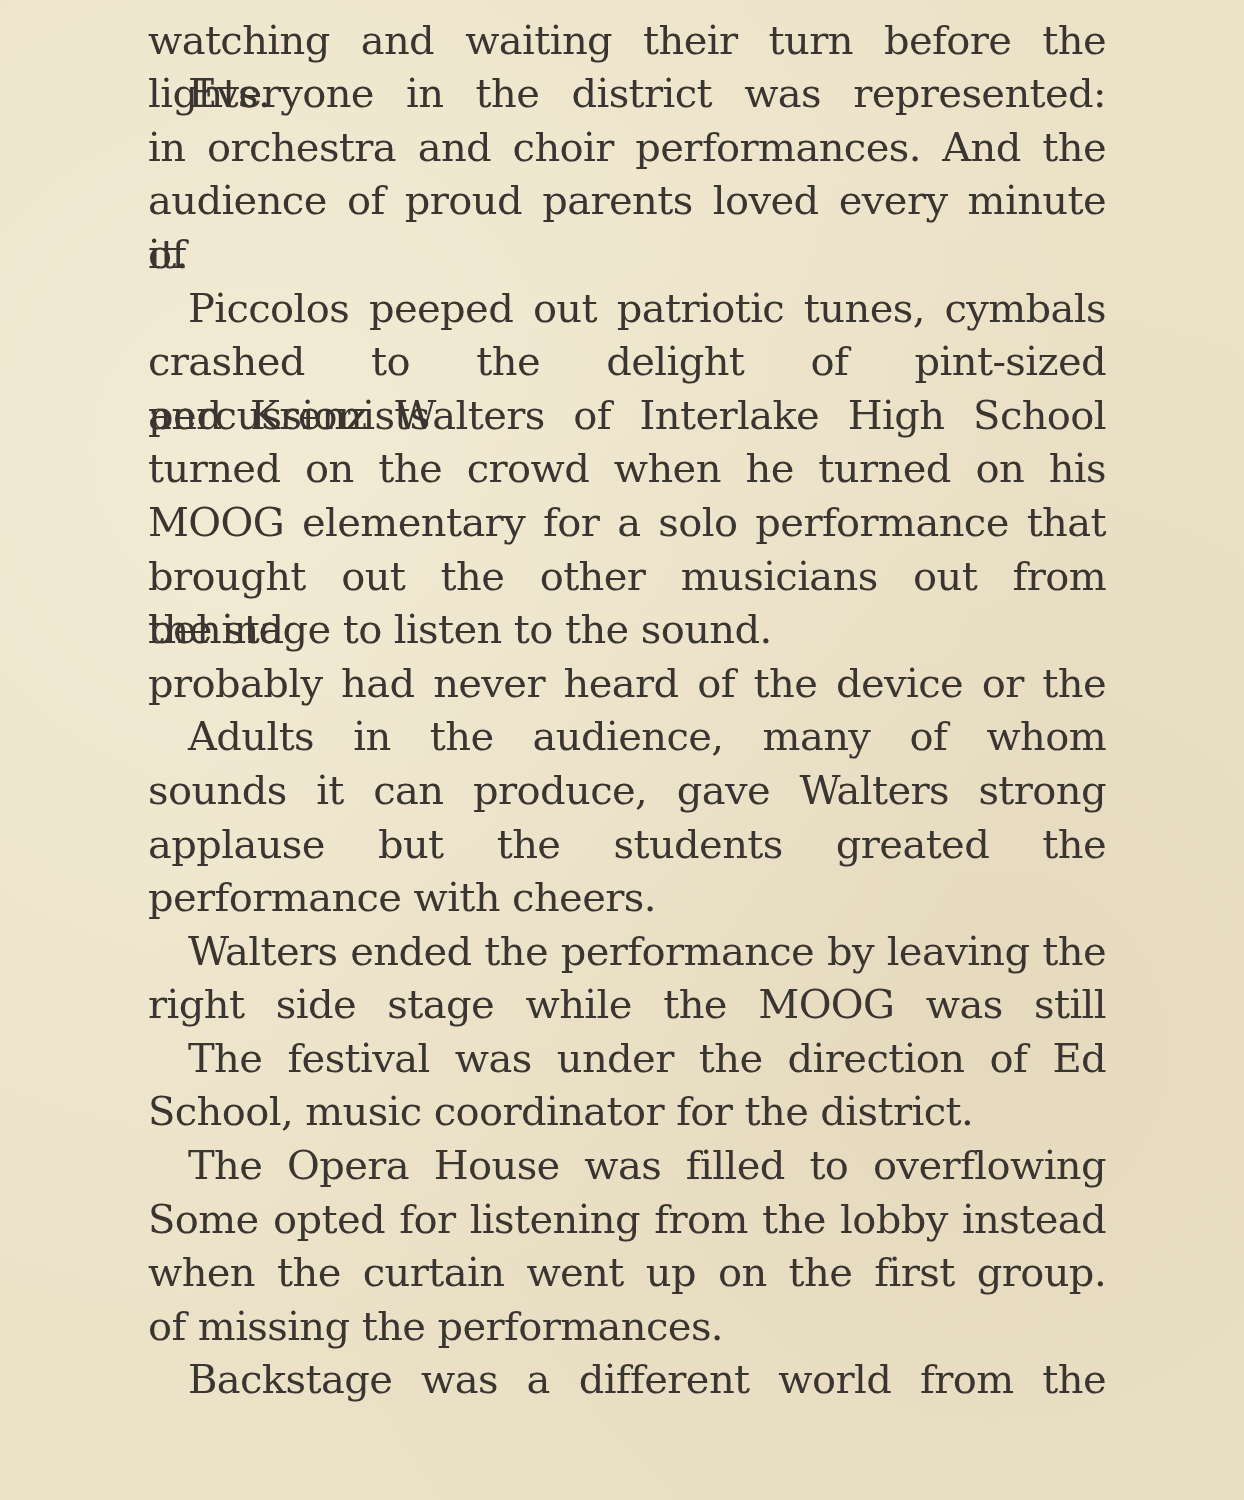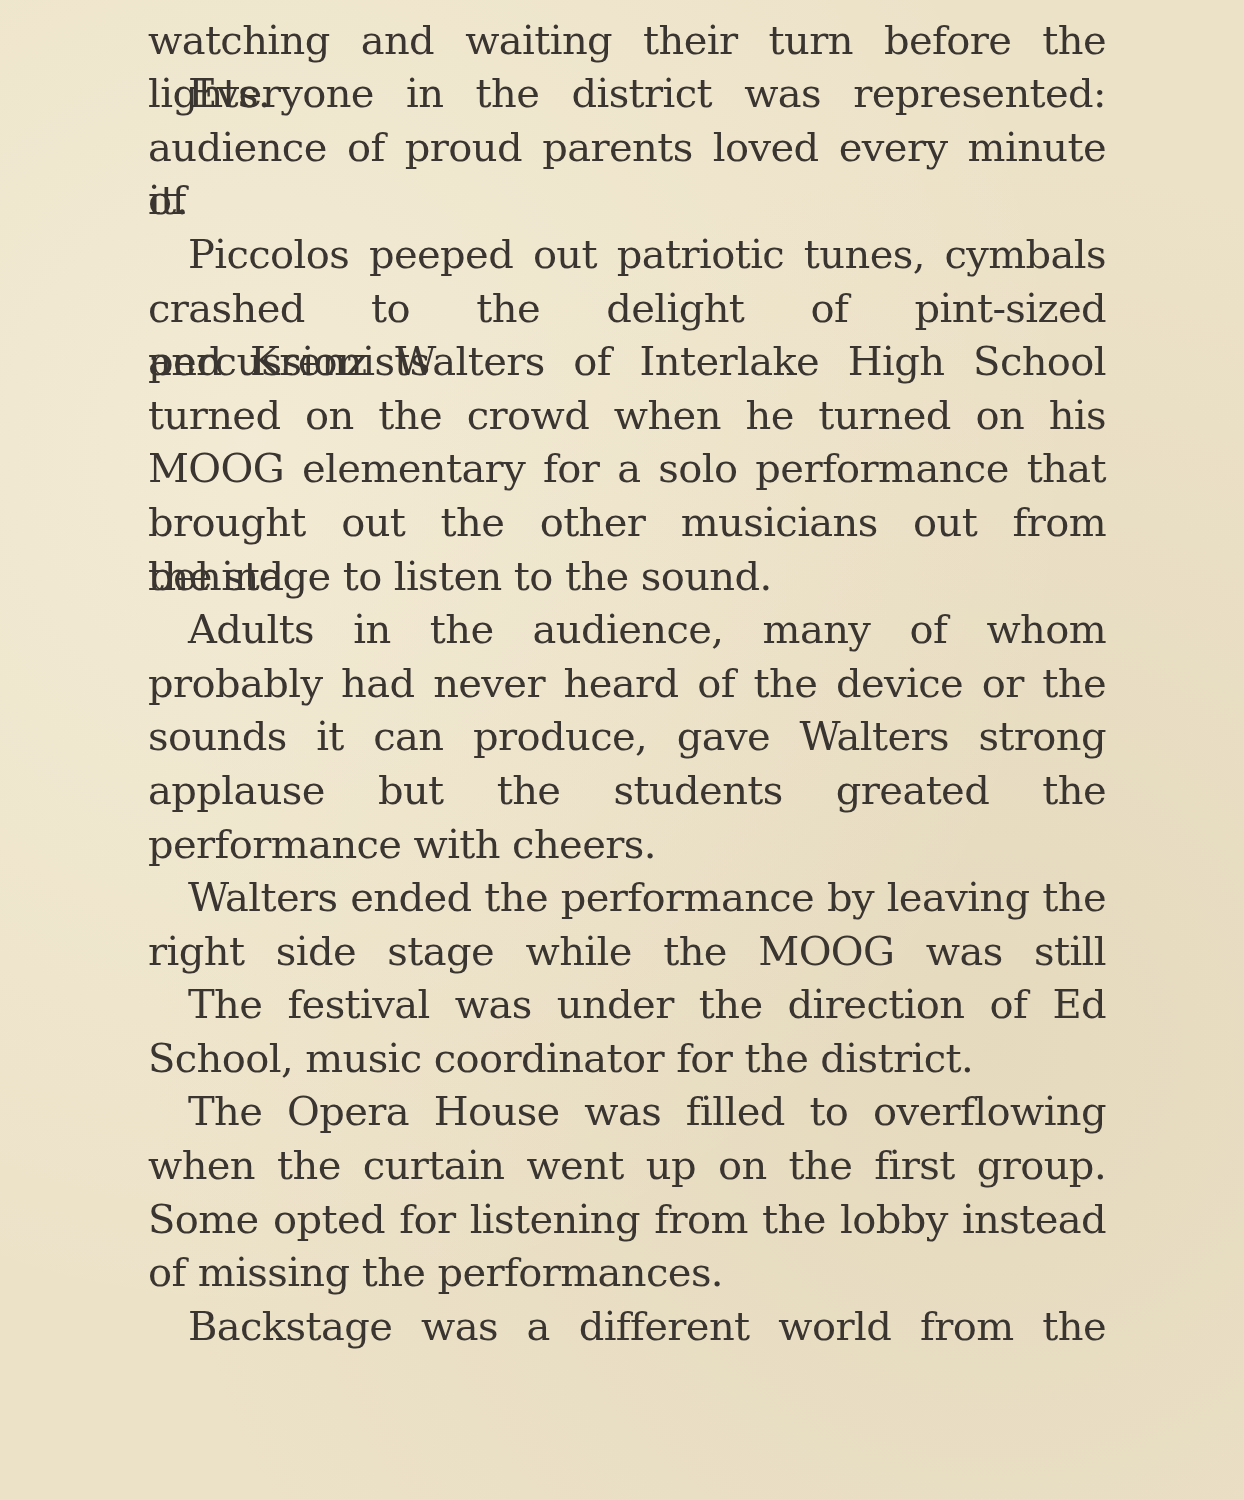--- a/index.html
+++ b/index.html
@@ -56,56 +56,57 @@
   <div class="column">
 
     <span class="line"></span>
 
     <div>
       <span class="line justify">watching and waiting their turn before the lights.</span>
     </div>
 
     <div>
       <span class="line justify indent">Everyone in the district was represented:</span>
+      <span class="line justify">in orchestra and choir performances. And the</span>
       <span class="line justify">audience of proud parents loved every minute of</span>
       <span class="line">it.</span>
     </div>
 
     <div>
       <span class="line justify indent">Piccolos peeped out patriotic tunes, cymbals</span>
       <span class="line justify">crashed to the delight of pint-sized percussionists</span>
       <span class="line justify">and Krenz Walters of Interlake High School</span>
       <span class="line justify">turned on the crowd when he turned on his</span>
       <span class="line justify">MOOG elementary for a solo performance that</span>
       <span class="line justify">brought out the other musicians out from behind</span>
       <span class="line">the stage to listen to the sound.</span>
     </div>
 
     <div>
+      <span class="line justify">probably had never heard of the device or the</span>
       <span class="line justify indent">Adults in the audience, many of whom</span>
-      <span class="line justify">probably had never heard of the device or the</span>
       <span class="line justify">sounds it can produce, gave Walters strong</span>
       <span class="line justify">applause but the students greated the</span>
       <span class="line">performance with cheers.</span>
     </div>
 
     <div>
       <span class="line justify indent">Walters ended the performance by leaving the</span>
       <span class="line justify">right side stage while the MOOG was still</span>
     </div>
 
     <div>
       <span class="line justify indent">The festival was under the direction of Ed</span>
       <span class="line">School, music coordinator for the district.</span>
     </div>
 
     <div>
       <span class="line justify indent">The Opera House was filled to overflowing</span>
+      <span class="line justify">Some opted for listening from the lobby instead</span>
       <span class="line justify">when the curtain went up on the first group.</span>
-      <span class="line justify">Some opted for listening from the lobby instead</span>
       <span class="line">of missing the performances.</span>
     </div>
 
     <div>
       <span class="line justify indent">Backstage was a different world from the</span>
     </div>
 
   </div>
 </div>
 

